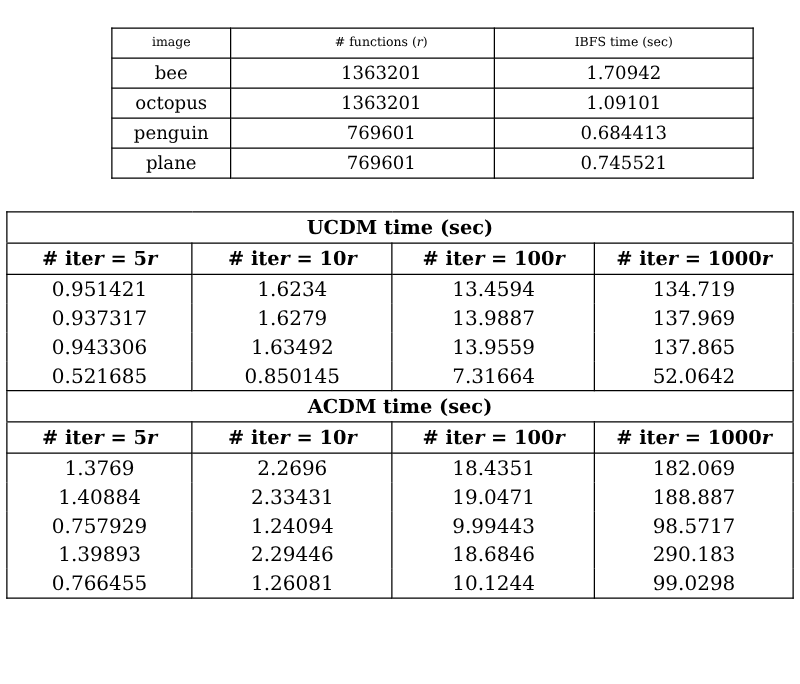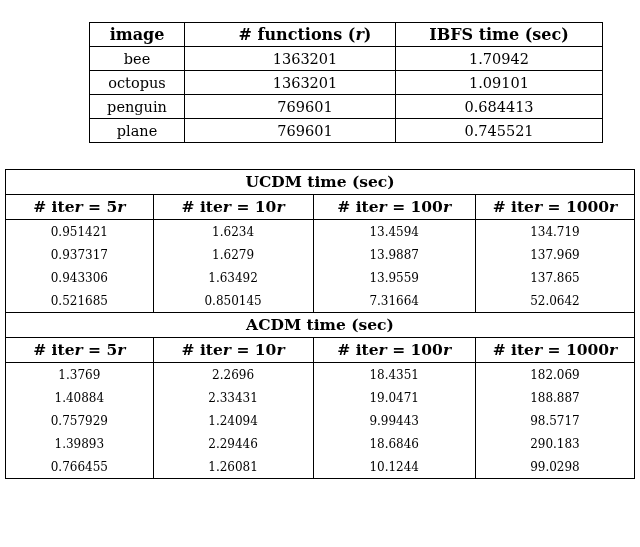--- a/index.html
+++ b/index.html
@@ -43,39 +43,39 @@
   .top-table td {
     border-left: 1.1px solid #000;
     border-right: 1.1px solid #000;
     border-top: 1.1px solid #000;
     border-bottom: 1.1px solid #000;
     font-size: 14.5px;
     height: 21px;
     line-height: 20px;
   }
   .top-table thead td {
-    font-weight: bold;
-    font-size: 16px;
+    font-weight: normal;
+    font-size: 10px;
   }
   .top-table .c0 { width: 82px; }
   .top-table .c1 { width: 168px; padding-left: 36px; }
   .top-table .c2 { width: 194px; }
 
   
   .big-table-wrap {
     position: absolute;
     left: 5px;
     top: 169px;
   }
   .big-table {
     border: 1.6px solid #000;
     width: 630px;
   }
   .big-table td {
-    font-size: 12px;
+    font-size: 16px;
     height: 21px;
     line-height: 20px;
     border-left: 1.1px solid #000;
     border-right: 1.1px solid #000;
   }
   .big-table td.datacell {
     border-top: 0;
     border-bottom: 0;
   }
   .big-table tr.first-data td { border-top: 1.1px solid #000; }

